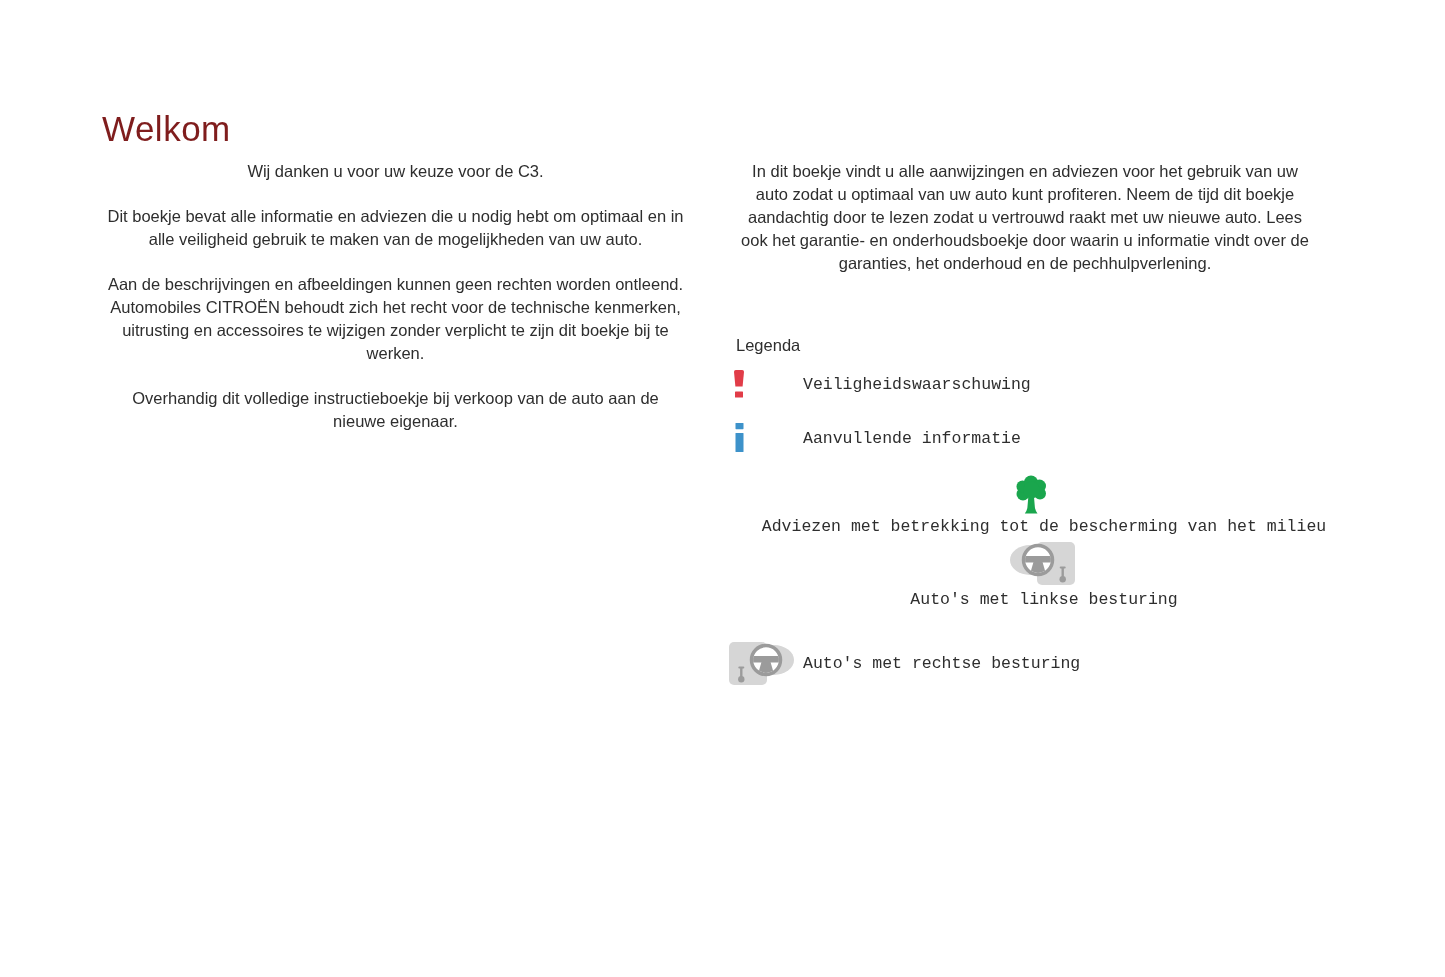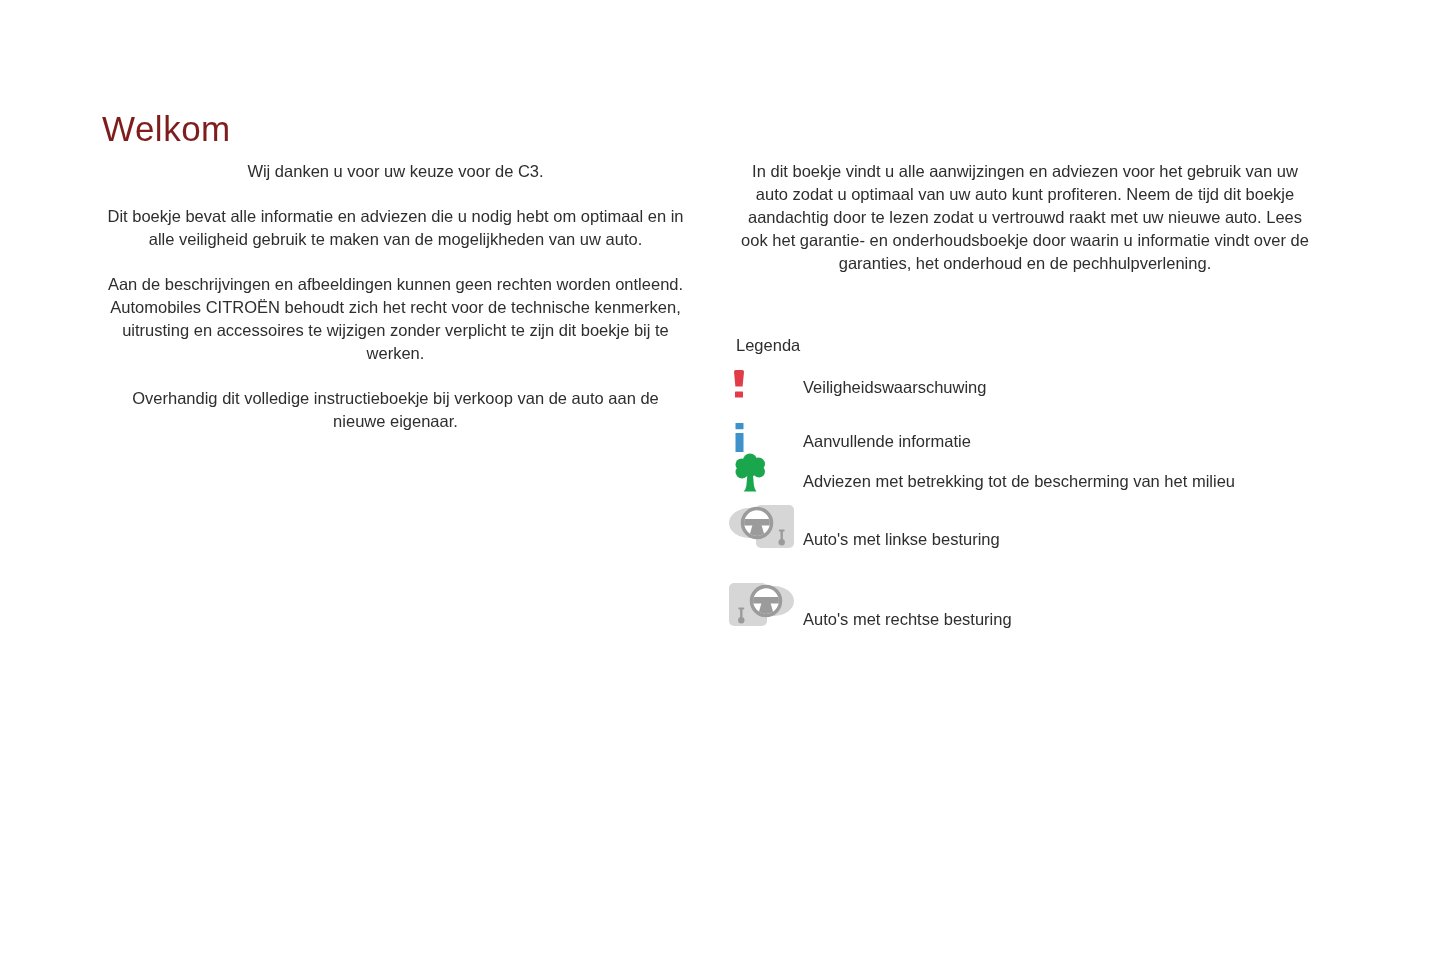--- a/index.html
+++ b/index.html
@@ -41,25 +41,25 @@
     width: 640px;
     font-size: 16.5px;
   }
   .legend-heading {
     margin-left: 12px;
     padding-top: 4px;
     height: 23px;
     line-height: 23px;
     color: #2e2e2e;
   }
-  .legend-row { display: flex; align-items: flex-end; }
+  .legend-row { display: flex; align-items: center; font-family: Liberation Mono, monospace; }
   .legend-row.r1 { margin-top: 16px; min-height: 28px; }
   .legend-row.r2 { margin-top: 24px;  min-height: 29px; }
-  .legend-row.r3 { margin-top: 1px; min-height: 38px; }
-  .legend-row.r4 { margin-top: 8px;  min-height: 50px; }
+  .legend-row.r3 { margin-top: 23px; min-height: 38px; flex-direction: column; }
+  .legend-row.r4 {  min-height: 50px; flex-direction: column; }
   .legend-row.r5 { margin-top: 24px;  min-height: 56px; }
   .legend-icon-cell { width: 79px; flex: none; }
   .legend-icon-cell.warn  { padding-left: 9px;  padding-top: 1px; }
   .legend-icon-cell.info  { padding-left: 10px; padding-top: 1px; }
   .legend-icon-cell.tree  { padding-left: 8px;  }
   .legend-icon-cell.lhd   { padding-left: 4px;  }
   .legend-icon-cell.rhd   { padding-left: 1px;  }
   .legend-label { line-height: 21px; padding-top: 2px; color: #2e2e2e; }
   .st-bg { fill: #d6d6d6; }
   .st-fg { fill: #9b9b9b; }

